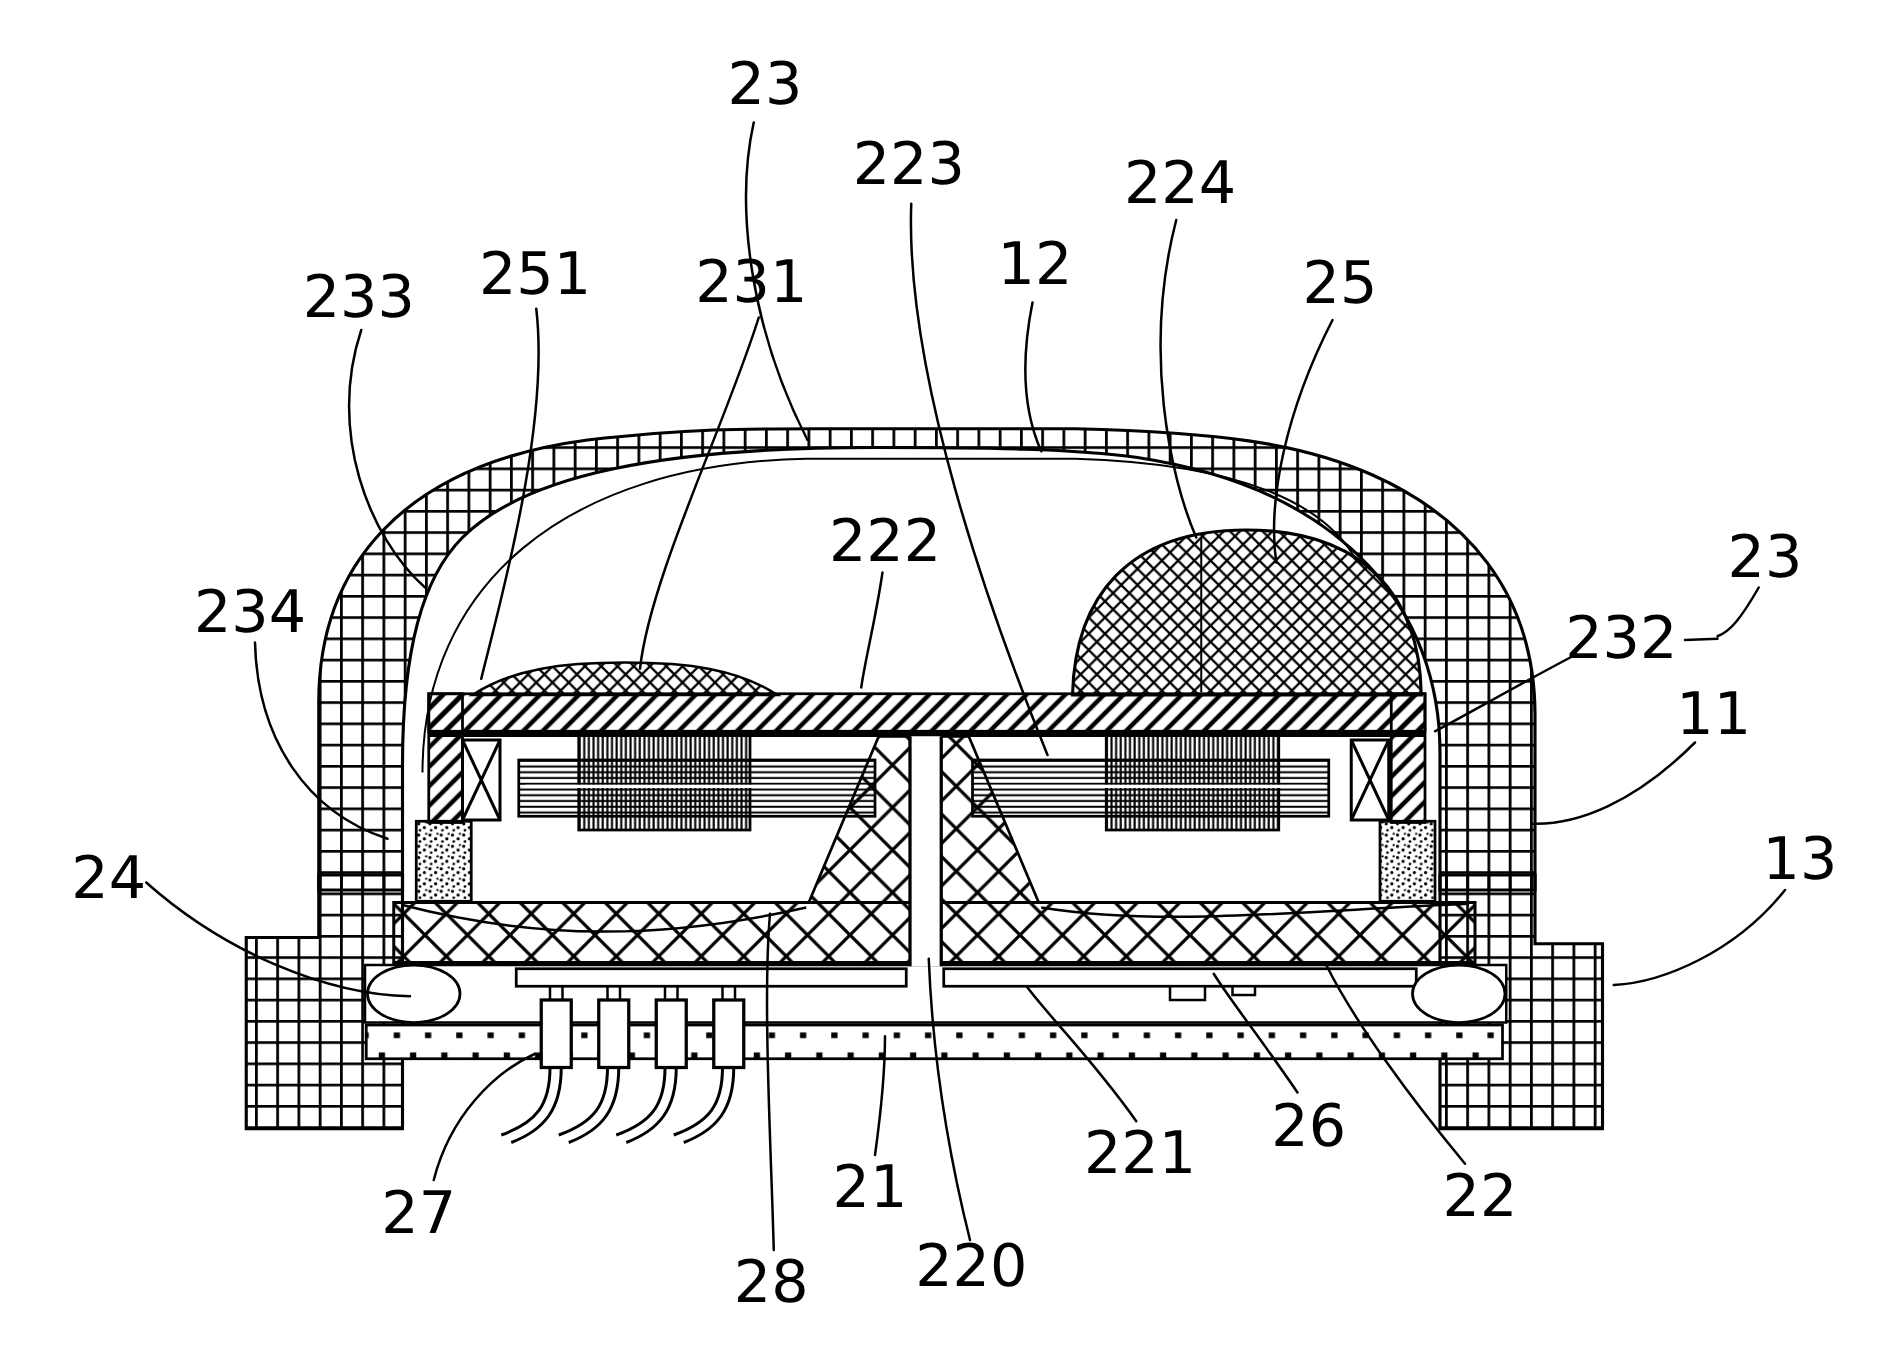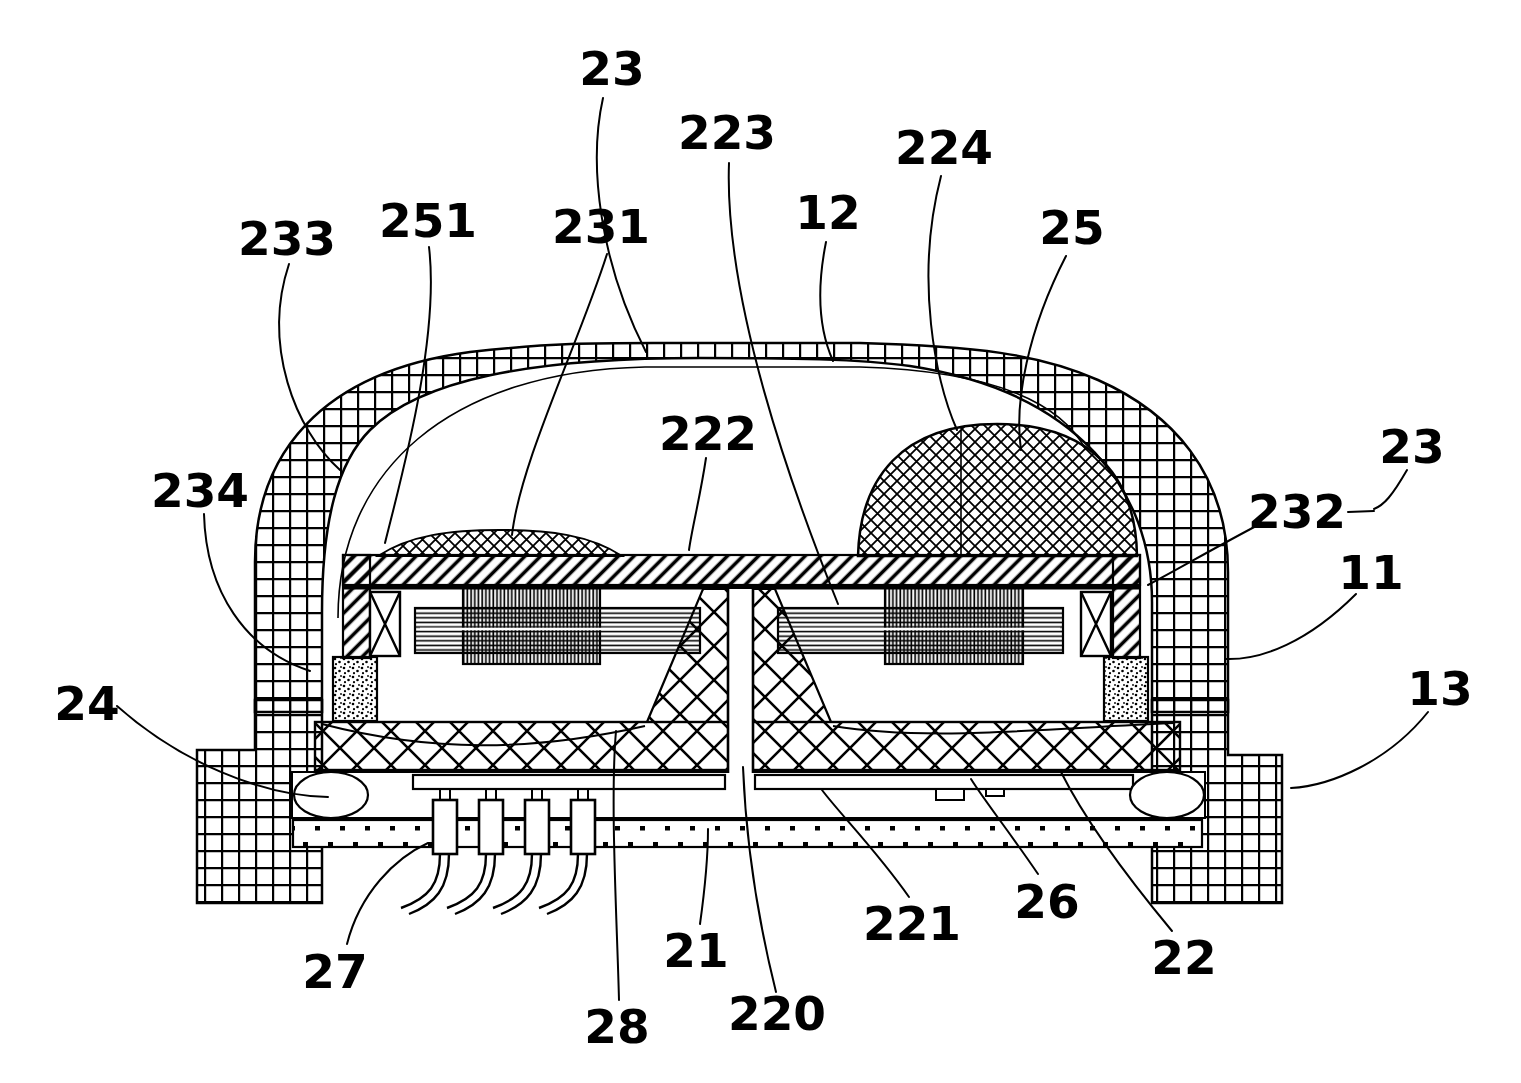--- a/index.html
+++ b/index.html
@@ -1,16 +1,16 @@
 <!DOCTYPE html>
 <html><head>
 <meta charset="utf-8">
 <style>
   html,body{margin:0;padding:0;background:#ffffff;}
-  .stage{position:relative;width:1521px;height:1083px;background:#fff;overflow:hidden;font-weight:bold;}
+  .stage{position:relative;width:1521px;height:1083px;background:#fff;overflow:hidden;}
   svg{display:block;}
   .ref-label{font-family:"DejaVu Sans","Liberation Sans",sans-serif;}
 </style>
 </head>
 <body>
 
 <div class="stage">
 <svg width="1521" height="1083" viewBox="0 0 1521 1083" xmlns="http://www.w3.org/2000/svg">
   <defs>
     <pattern id="grid" width="17" height="17" patternUnits="userSpaceOnUse">

